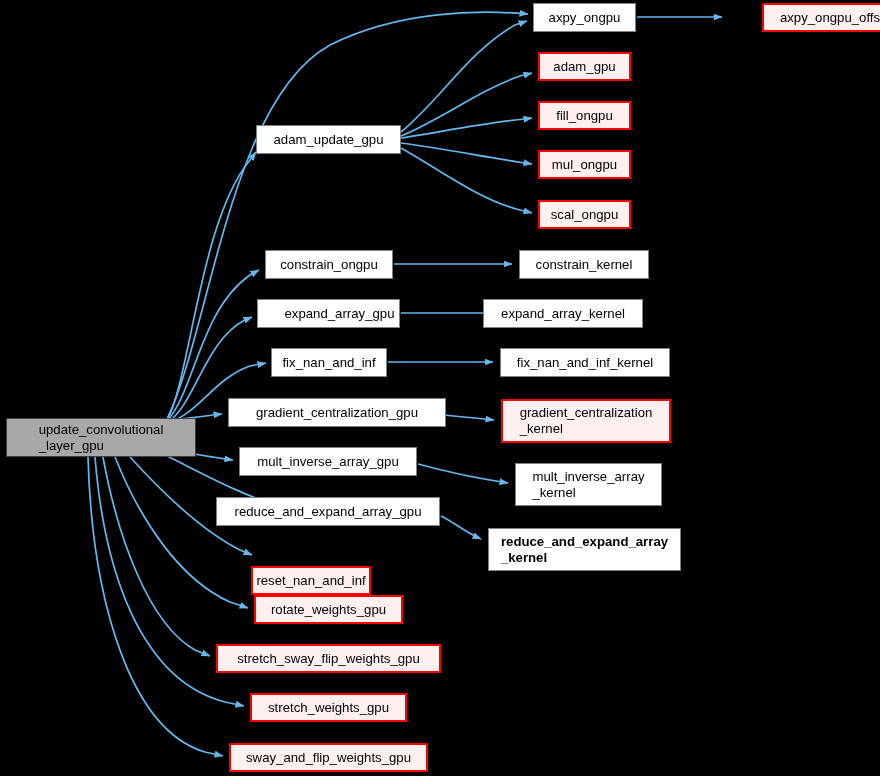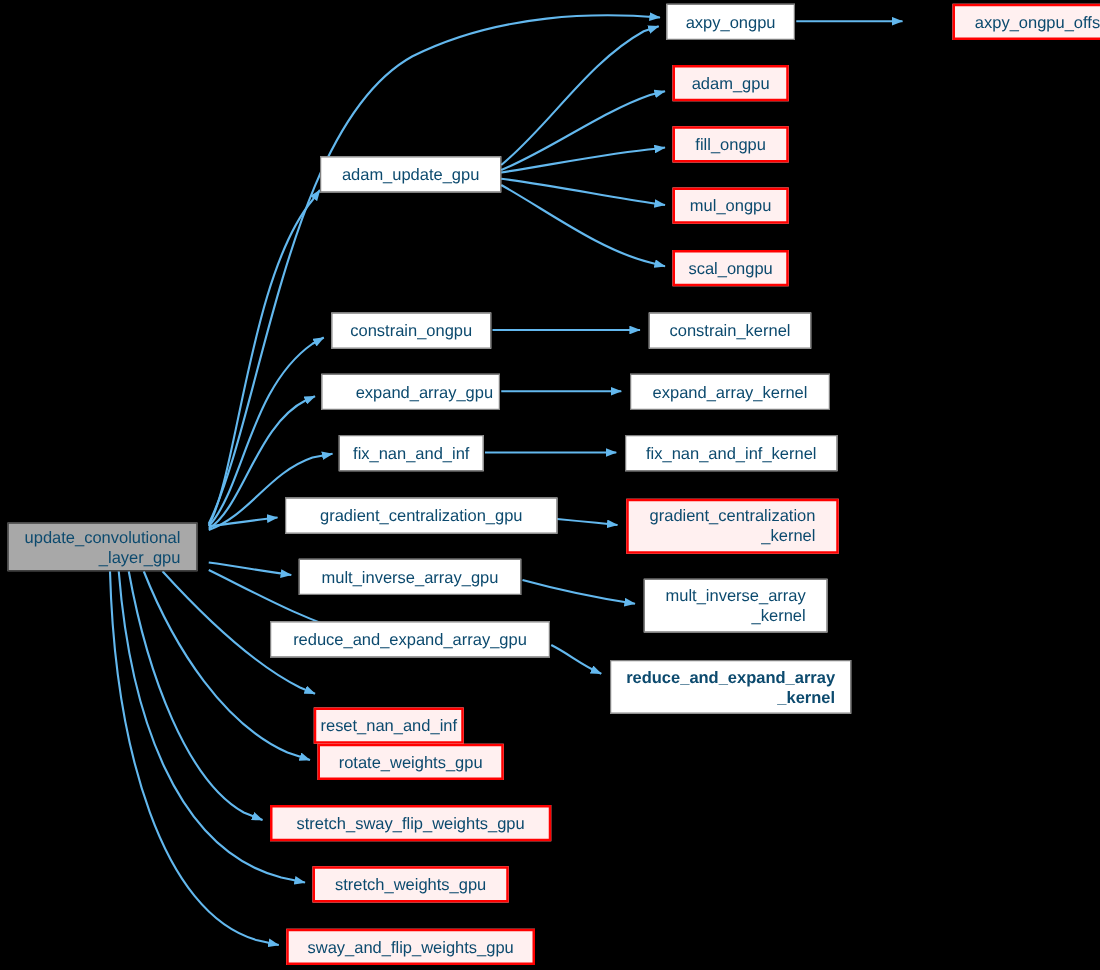--- a/index.html
+++ b/index.html
@@ -24,24 +24,24 @@
     width: 880px;
     height: 776px;
     pointer-events: none;
   }
   .node {
     position: absolute;
     box-sizing: border-box;
     display: flex;
     align-items: center;
     justify-content: center;
-    text-align: right;
+    text-align: left;
     font-size: 13.2px;
     line-height: 1.18;
-    color: #0c4a6e;
+    color: #000000;
     letter-spacing: 0px;
     white-space: pre-line;
     padding: 0 6px;
   }
   
   .node.plain {
     background: #ffffff;
     border: 1px solid #808080;
   }
   
@@ -99,34 +99,34 @@
       <div class="node plain" style="left: 533px; top: 3px; width: 103px; height: 29px;">axpy_ongpu</div>
       <div class="node redleaf" style="left: 762px; top: 3px; width: 147px; height: 29px;">axpy_ongpu_offset</div>
       <div class="node redleaf" style="left: 538px; top: 52px; width: 93px; height: 29px;">adam_gpu</div>
       <div class="node redleaf" style="left: 538px; top: 101px; width: 93px; height: 29px;">fill_ongpu</div>
       <div class="node plain" style="left: 256px; top: 125px; width: 145px; height: 29px;">adam_update_gpu</div>
       <div class="node redleaf" style="left: 538px; top: 150px; width: 93px; height: 29px;">mul_ongpu</div>
       <div class="node redleaf" style="left: 538px; top: 200px; width: 93px; height: 29px;">scal_ongpu</div>
       <div class="node plain" style="left: 265px; top: 250px; width: 128px; height: 29px;">constrain_ongpu</div>
       <div class="node plain" style="left: 519px; top: 250px; width: 130px; height: 29px;">constrain_kernel</div>
       <div class="node plain" style="left: 257px; top: 299px; width: 143px; height: 29px; padding-left: 28px;">expand_array_gpu</div>
-      <div class="node plain" style="left: 504px; top: 299px; width: 160px; height: 29px;">expand_array_kernel</div>
+      <div class="node plain" style="left: 483px; top: 299px; width: 160px; height: 29px;">expand_array_kernel</div>
       <div class="node plain" style="left: 271px; top: 348px; width: 116px; height: 29px;">fix_nan_and_inf</div>
       <div class="node plain" style="left: 500px; top: 348px; width: 170px; height: 29px;">fix_nan_and_inf_kernel</div>
       <div class="node plain" style="left: 228px; top: 398px; width: 218px; height: 29px;">gradient_centralization_gpu</div>
       <div class="node redleaf" style="left: 501px; top: 399px; width: 170px; height: 44px;">gradient_centralization
 _kernel</div>
       <div class="node plain" style="left: 239px; top: 447px; width: 178px; height: 29px;">mult_inverse_array_gpu</div>
       <div class="node plain" style="left: 515px; top: 463px; width: 147px; height: 43px;">mult_inverse_array
 _kernel</div>
       <div class="node plain" style="left: 216px; top: 497px; width: 224px; height: 29px;">reduce_and_expand_array_gpu</div>
       <div class="node plain" style="left: 488px; top: 528px; width: 193px; height: 43px; font-weight: bold;">reduce_and_expand_array
 _kernel</div>
       <div class="node redleaf" style="left: 251px; top: 546px; width: 120px; height: 29px; margin-top: 20px;">reset_nan_and_inf</div>
       <div class="node redleaf" style="left: 254px; top: 595px; width: 149px; height: 29px;">rotate_weights_gpu</div>
       <div class="node redleaf" style="left: 216px; top: 644px; width: 225px; height: 29px;">stretch_sway_flip_weights_gpu</div>
       <div class="node redleaf" style="left: 250px; top: 693px; width: 157px; height: 29px;">stretch_weights_gpu</div>
       <div class="node redleaf" style="left: 229px; top: 743px; width: 199px; height: 29px;">sway_and_flip_weights_gpu</div>
-      <div class="node current" style="left: 6px; top: 418px; width: 152px; height: 39px;">update_convolutional
+      <div class="node current" style="left: 6px; top: 418px; width: 190px; height: 39px;">update_convolutional
 _layer_gpu</div>
     </div>
 
 </div>
 
 </body></html>

